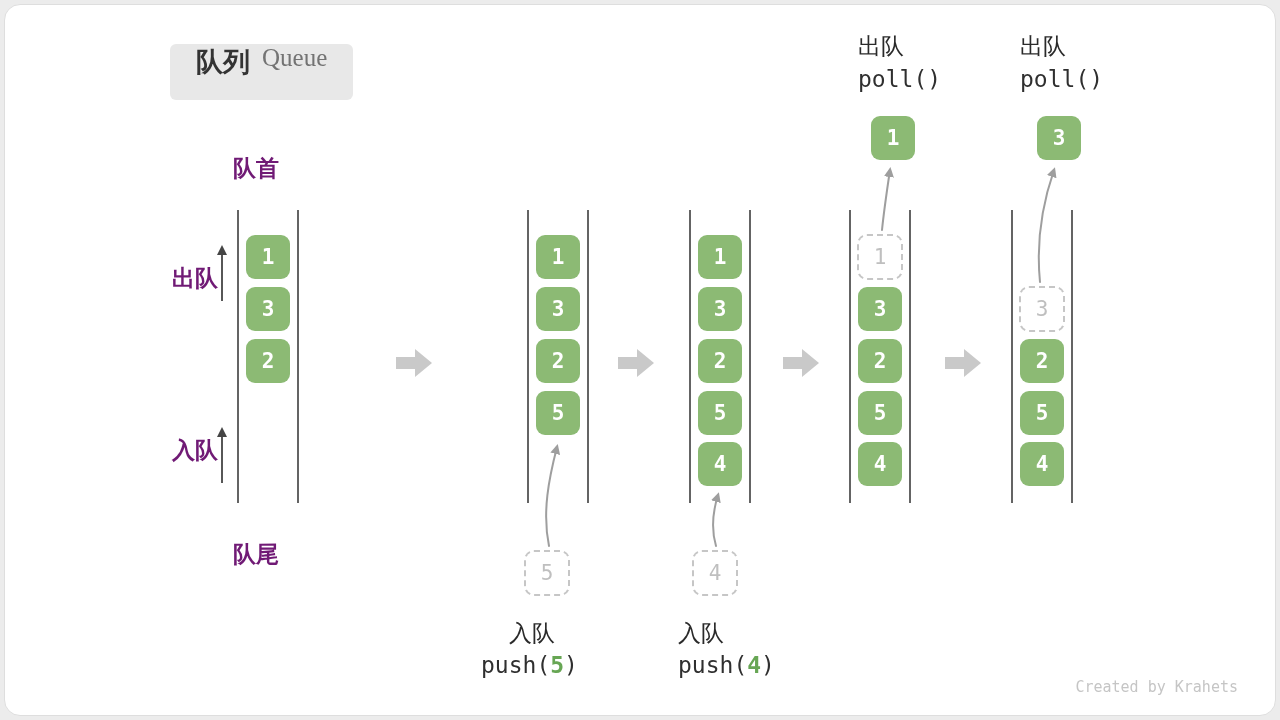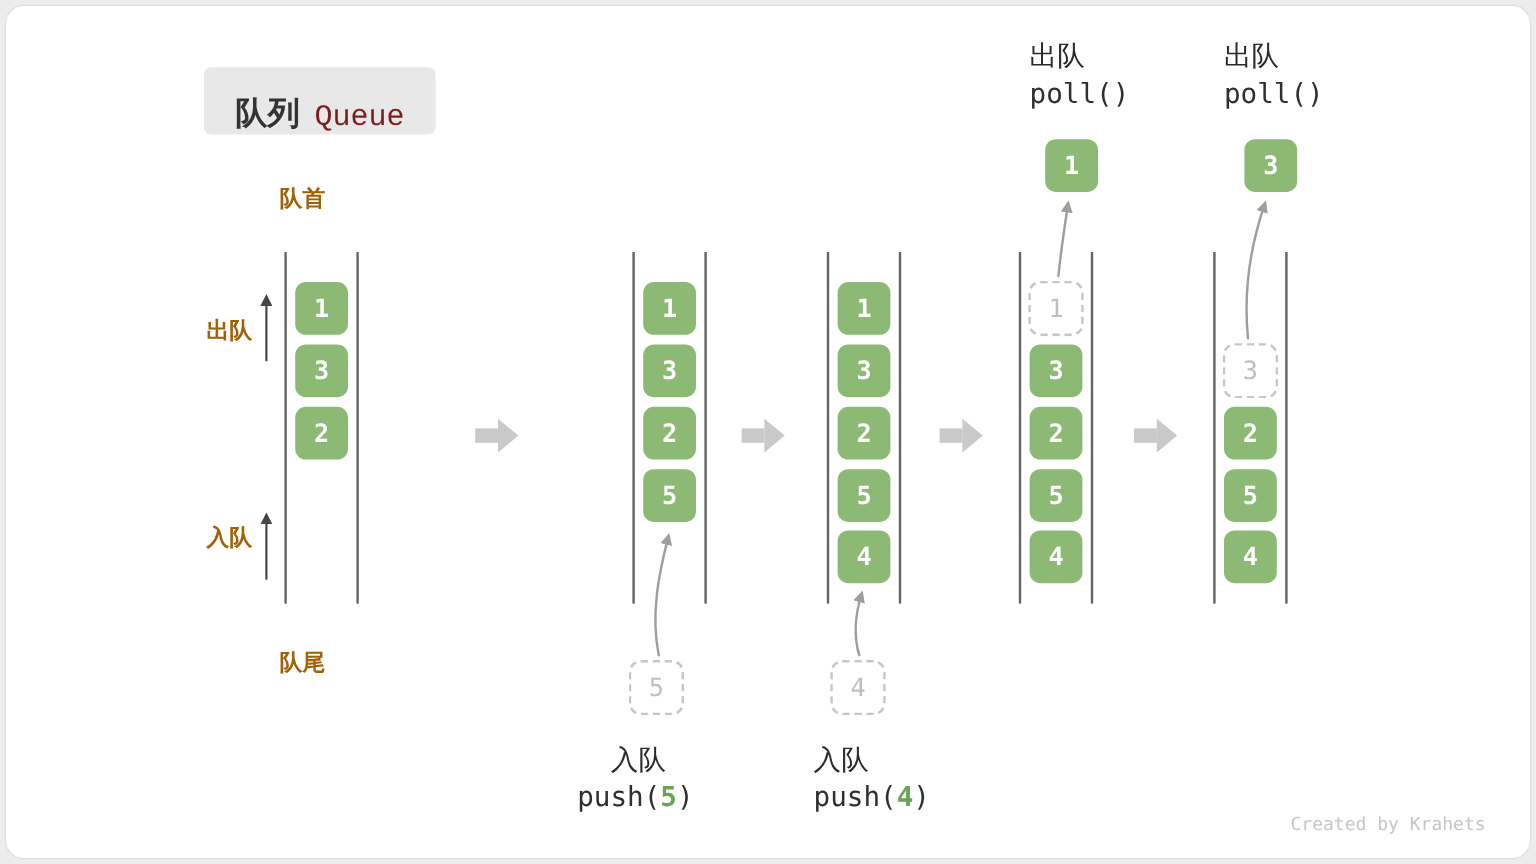--- a/index.html
+++ b/index.html
@@ -2,26 +2,26 @@
 <html style="--green: #8cba74; --highlight-green: #67a654; --block-arrow: #c9c9c9; --curve-arrow: #9e9e9e; --side-arrow: #454545; --rail: #646464; --ghost: #c6c6c6; --watermark: #c5c5c5;"><head>
 <meta charset="utf-8">
 <style>
   * { margin:0; padding:0; box-sizing:border-box; }
   html,body { width:1280px; height:720px; }
   body { background:#ececec; font-family:"DejaVu Sans","Liberation Sans",sans-serif; overflow:hidden; }
   .page { position:relative; width:1280px; height:720px; }
   .card { position:absolute; inset:4px; background:#ffffff; border:1px solid #dedede; border-radius:16px; }
   .overlay { position:absolute; left:0; top:0; pointer-events:none; }
 
-  .title-badge { position:absolute; left:170px; top:56px; height:56px; padding:0 26px;
-    background:#e8e8e8; border-radius:6px; display:flex; align-items:flex-end; gap:12px; }
+  .title-badge { position:absolute; left:170px; top:44px; height:56px; padding:0 26px;
+    background:#e8e8e8; border-radius:6px; display:flex; align-items:flex-start; gap:12px; }
   .title-zh { font-size:27px; font-weight:bold; color:#333; }
-  .title-en { font-family:Liberation Mono, monospace; font-size:25px; color:#7f1d1d; }
+  .title-en { font-family:Liberation Serif, serif; font-size:25px; color:#737373; }
 
-  .zh { position:absolute; font-size:19px; color:#a16207; line-height:1.1; }
+  .zh { position:absolute; font-size:23px; color:#701a75; line-height:1.1; }
   .bold { font-weight:bold; }
 
   .rail { position:absolute; top:210px; width:1.5px; height:293px; background:var(--rail,#646464); }
 
   .cell { position:absolute; width:44px; height:44px; border-radius:9px;
     background:var(--green,#8cba74); color:#fff; display:flex; align-items:center; justify-content:center;
     font-family:"DejaVu Sans Mono","Liberation Mono",monospace; font-size:21px; font-weight:bold; }
 
   .ghost { position:absolute; width:46px; height:46px; border-radius:10px;
     border:2px dashed var(--ghost,#c6c6c6); background:#fff; color:#bfbfbf;

